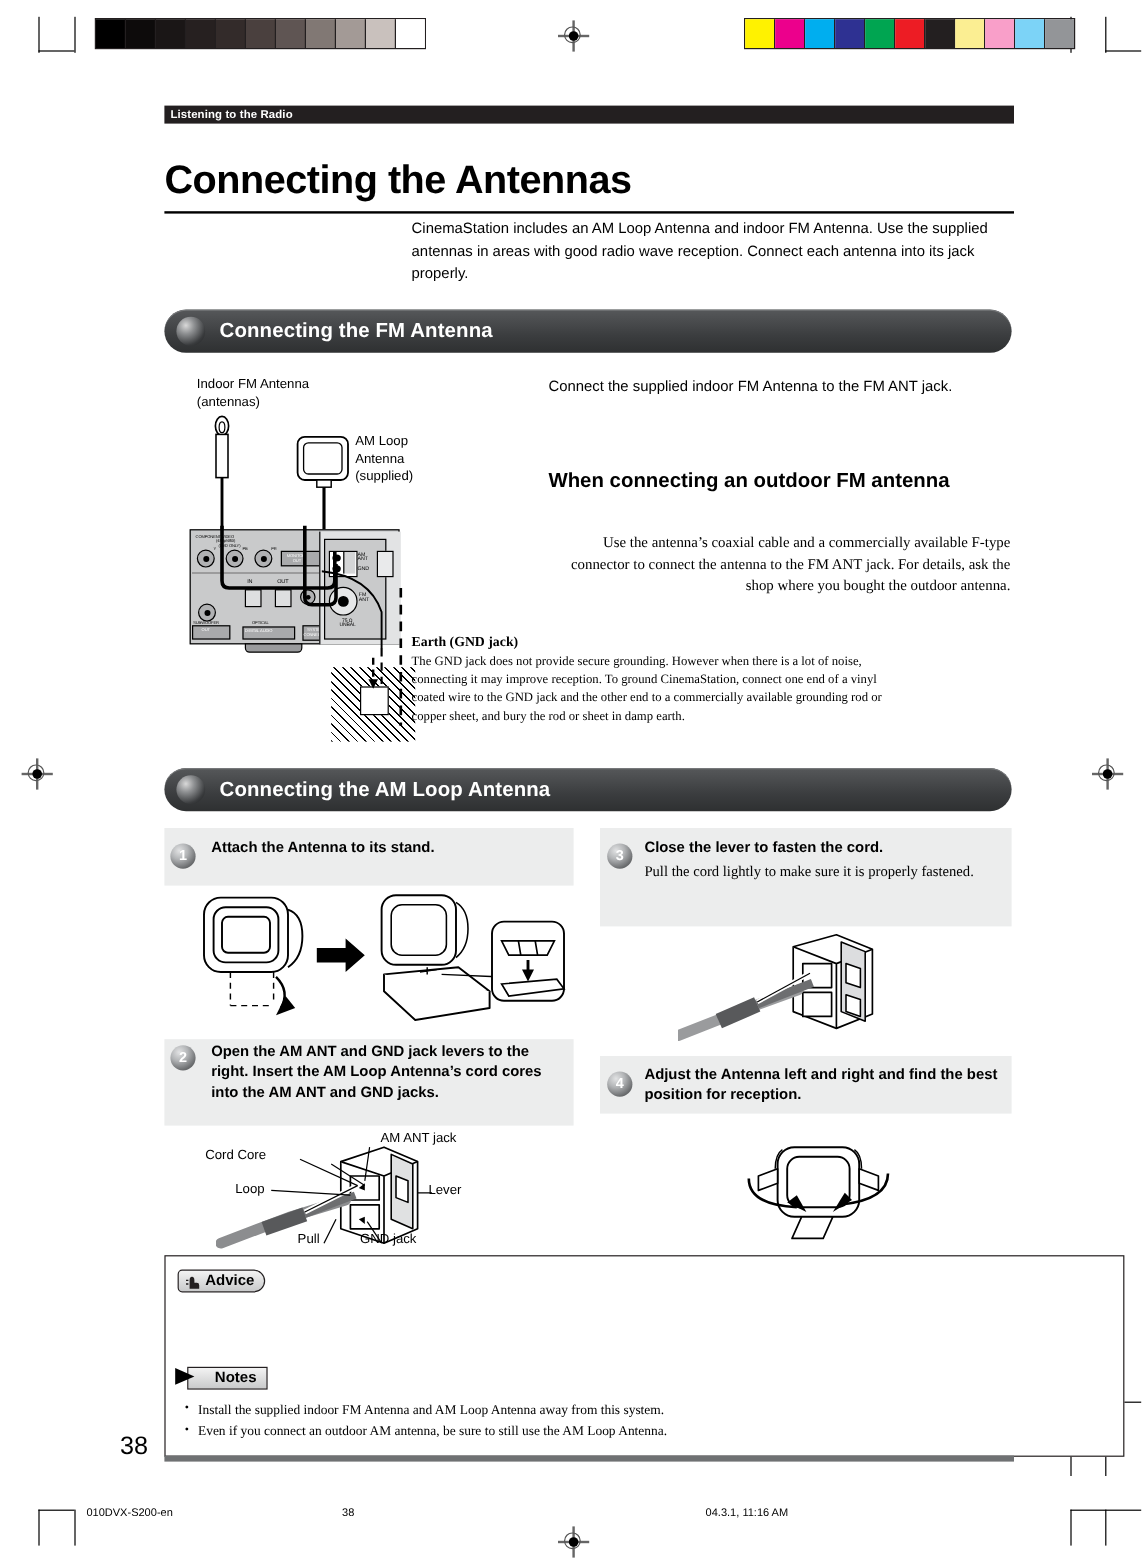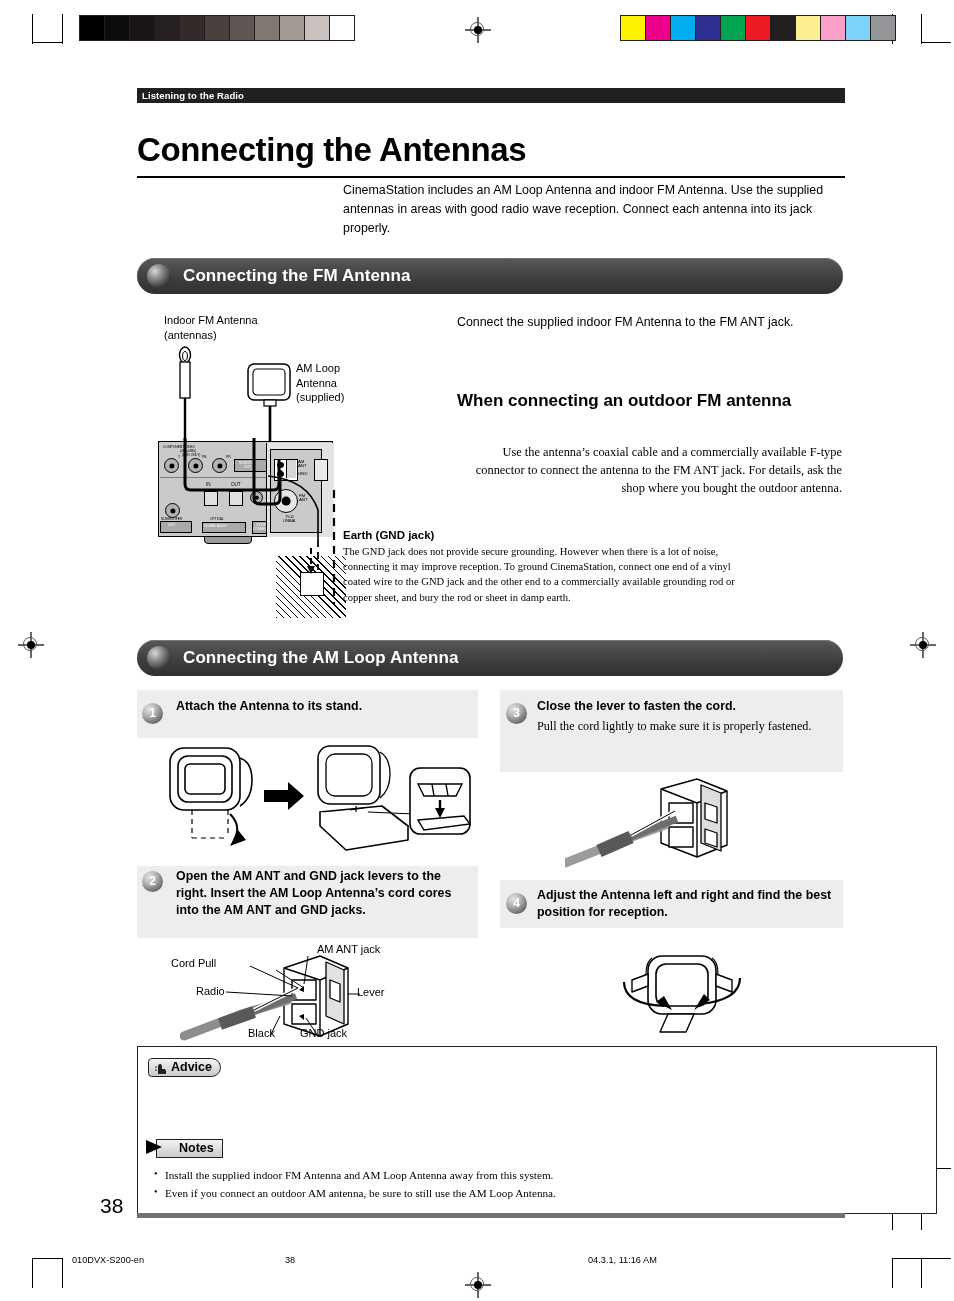--- a/index.html
+++ b/index.html
@@ -40,21 +40,21 @@
   .barhead .orb{position:absolute;left:10px;top:6px;width:24px;height:24px;border-radius:50%;
       background:radial-gradient(circle at 33% 30%,#d9d9d9 0%,#8e9092 30%,#3a3c3e 70%,#1a1b1c 100%);}
   .barhead .t{position:absolute;left:46px;top:0;line-height:36px;color:#fff;
       font-size:17px;font-weight:bold;letter-spacing:.1px;}
 
   .col-r{position:absolute;}
   .p-sans{font-size:12.4px;line-height:19px;font-family:"Liberation Sans",sans-serif;}
   .p-serif{font-size:12.4px;line-height:18px;font-family:"Liberation Serif",serif;text-align:right;}
   .h2{font-size:17px;font-weight:bold;line-height:22px;
       font-family:"Liberation Sans",sans-serif;}
-  .h3{font-size:11.5px;font-weight:bold;font-family:Liberation Sans, sans-serif;}
+  .h3{font-size:11.5px;font-weight:bold;font-family:Liberation Serif, serif;}
   .small-serif{font-size:10.6px;line-height:15.2px;font-family:"Liberation Serif",serif;}
 
   .lbl{position:absolute;font-size:11px;line-height:14.5px;
        font-family:"Liberation Sans",sans-serif;}
 
   
   .stepbox{position:absolute;background:#eceded;}
   .stepnum{position:absolute;width:21px;height:21px;border-radius:50%;
       background:radial-gradient(circle at 35% 28%,#e2e3e4 0%,#b3b5b7 35%,#6c6e70 72%,#3d3f41 100%);
       color:#fff;font-size:12px;font-weight:bold;text-align:center;line-height:21px;}
@@ -373,23 +373,23 @@
       <path d="M46 52 L112 56"></path>
       <path d="M96 30 L124 48"></path>
       <path d="M128 16 L124 44"></path>
       <path d="M180 54 L168 54"></path>
       <path d="M90 96 L100 76"></path>
       <path d="M138 96 L126 78"></path>
     </g>
     <polygon points="124,46 119,50 124,52" fill="#000"></polygon>
     <polygon points="124,74 119,76 124,80" fill="#000"></polygon>
   </svg>
-  <div class="lbl" style="position:absolute;left:-9px;top:16px;">Cord Pull</div>
-  <div class="lbl" style="position:absolute;left:16px;top:44px;">Radio</div>
-  <div class="lbl" style="position:absolute;left:68px;top:86px;">Black</div>
+  <div class="lbl" style="position:absolute;left:-9px;top:16px;">Cord Core</div>
+  <div class="lbl" style="position:absolute;left:16px;top:44px;">Loop</div>
+  <div class="lbl" style="position:absolute;left:68px;top:86px;">Pull</div>
   <div class="lbl" style="position:absolute;left:137px;top:2px;">AM ANT jack</div>
   <div class="lbl" style="position:absolute;left:120px;top:86px;">GND jack</div>
   <div class="lbl" style="position:absolute;left:177px;top:45px;">Lever</div>
 </div>
 
 <div class="stepbox" style="left:500px;top:690px;width:343px;height:82px;"></div>
 <div class="stepnum" style="left:506px;top:703px;">3</div>
 <div class="steptitle" style="left:537px;top:698px;width:300px;">Close the lever to fasten the cord.</div>
 <div class="stepbody" style="left:537px;top:717px;width:303px;">Pull the cord lightly to make sure it is properly fastened.</div>
 

